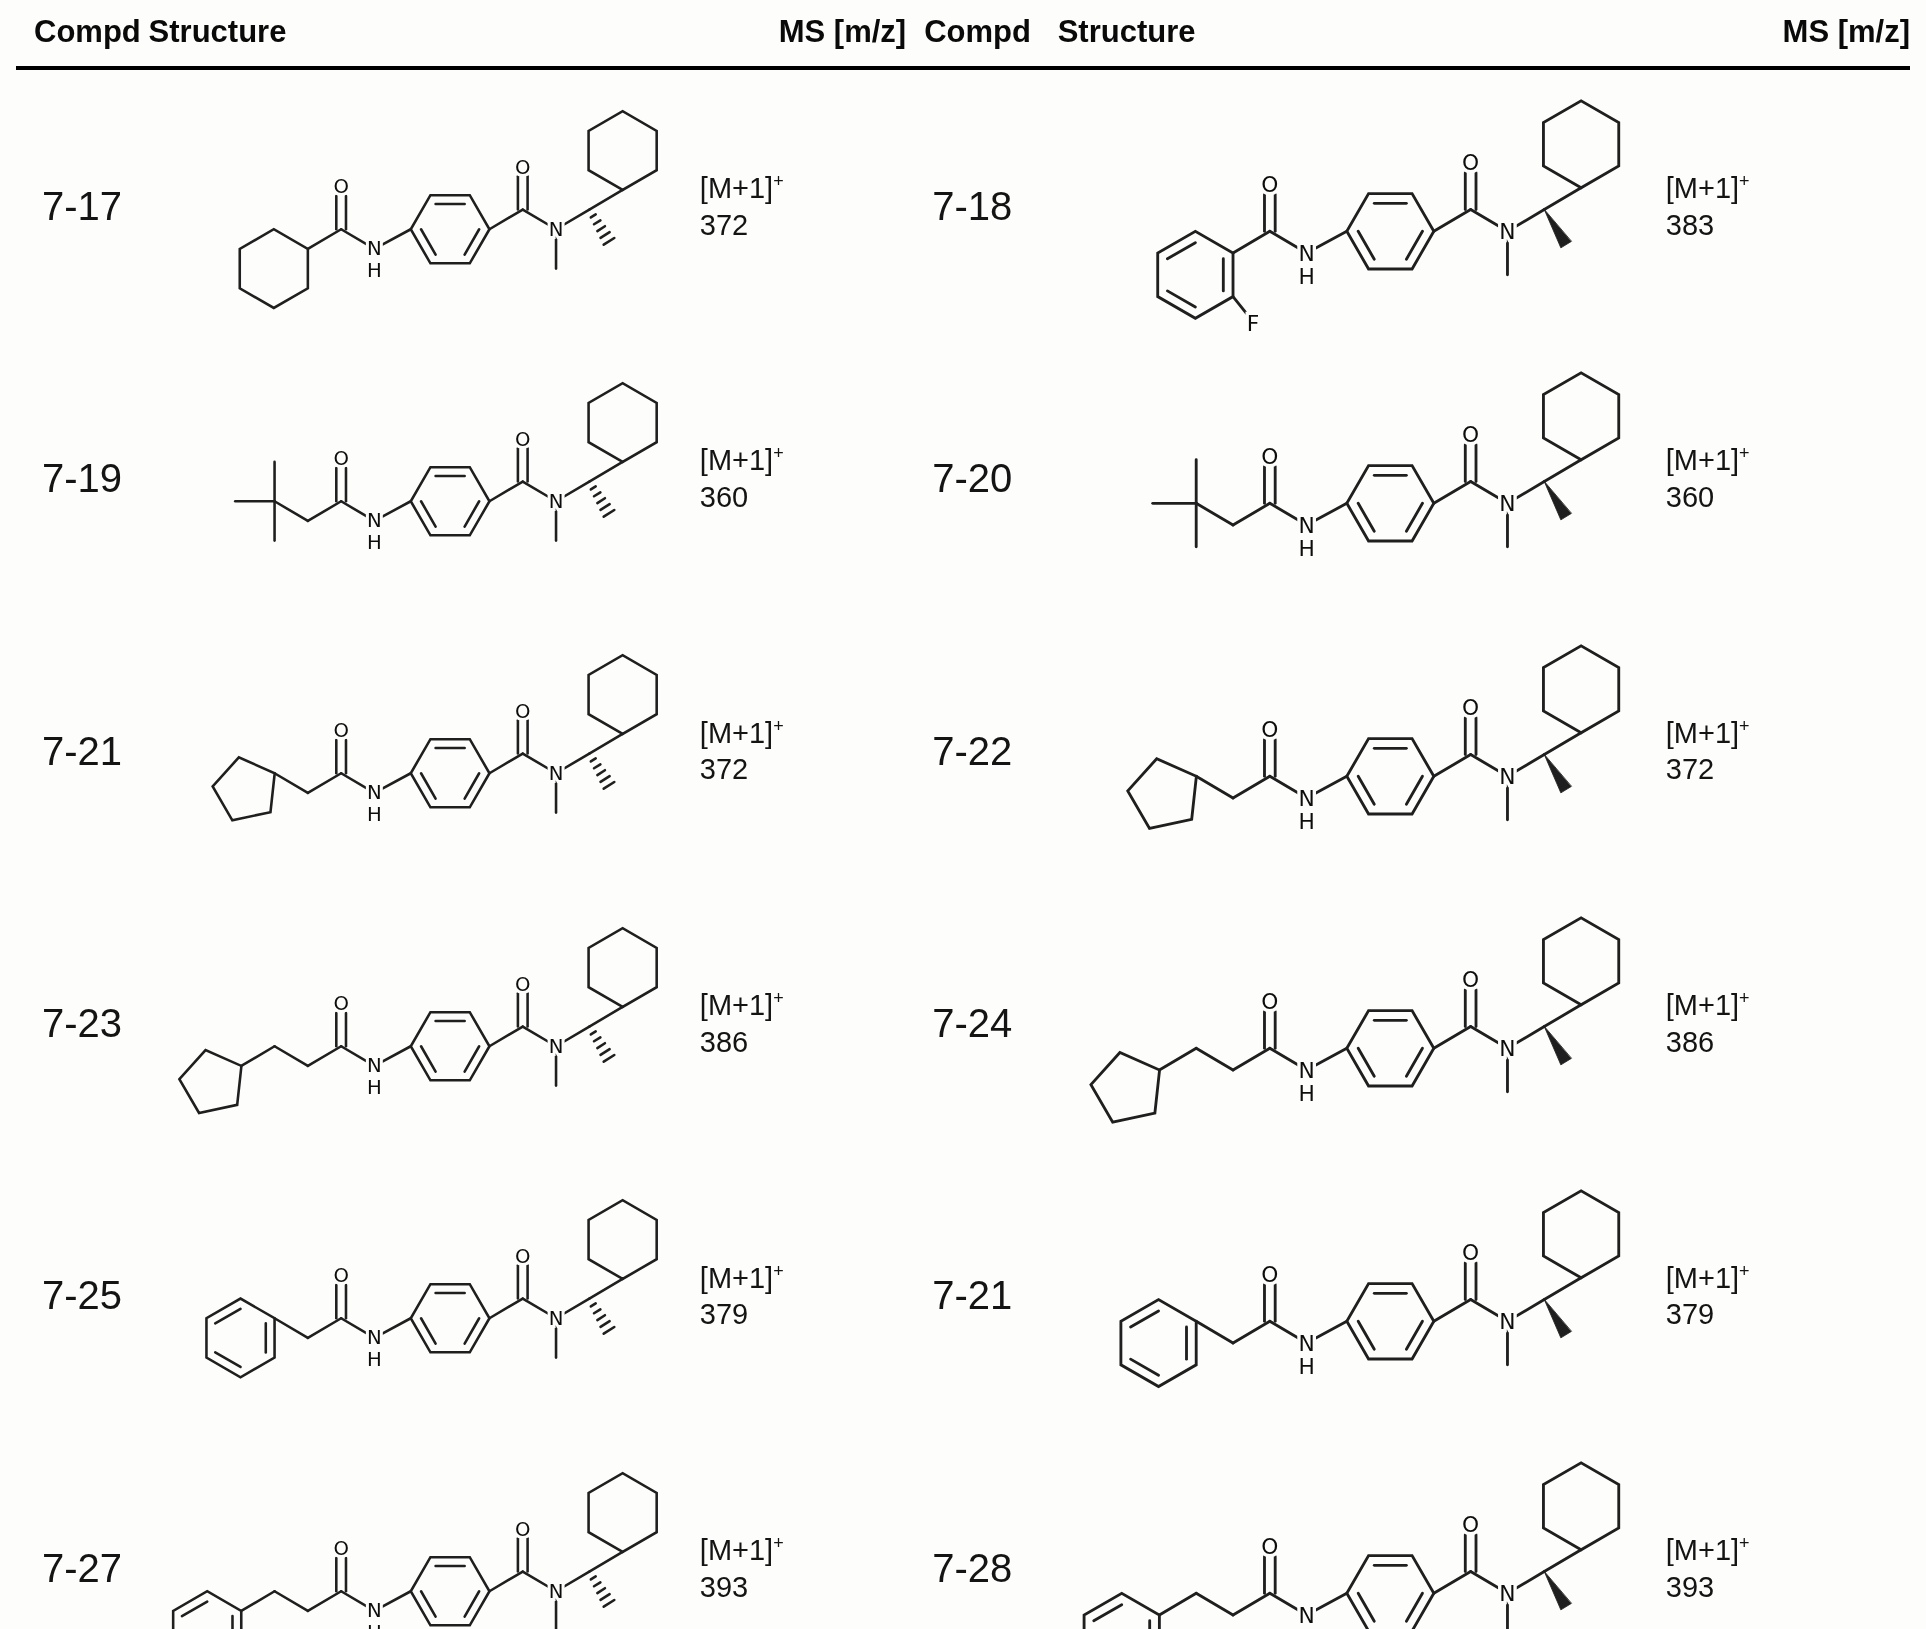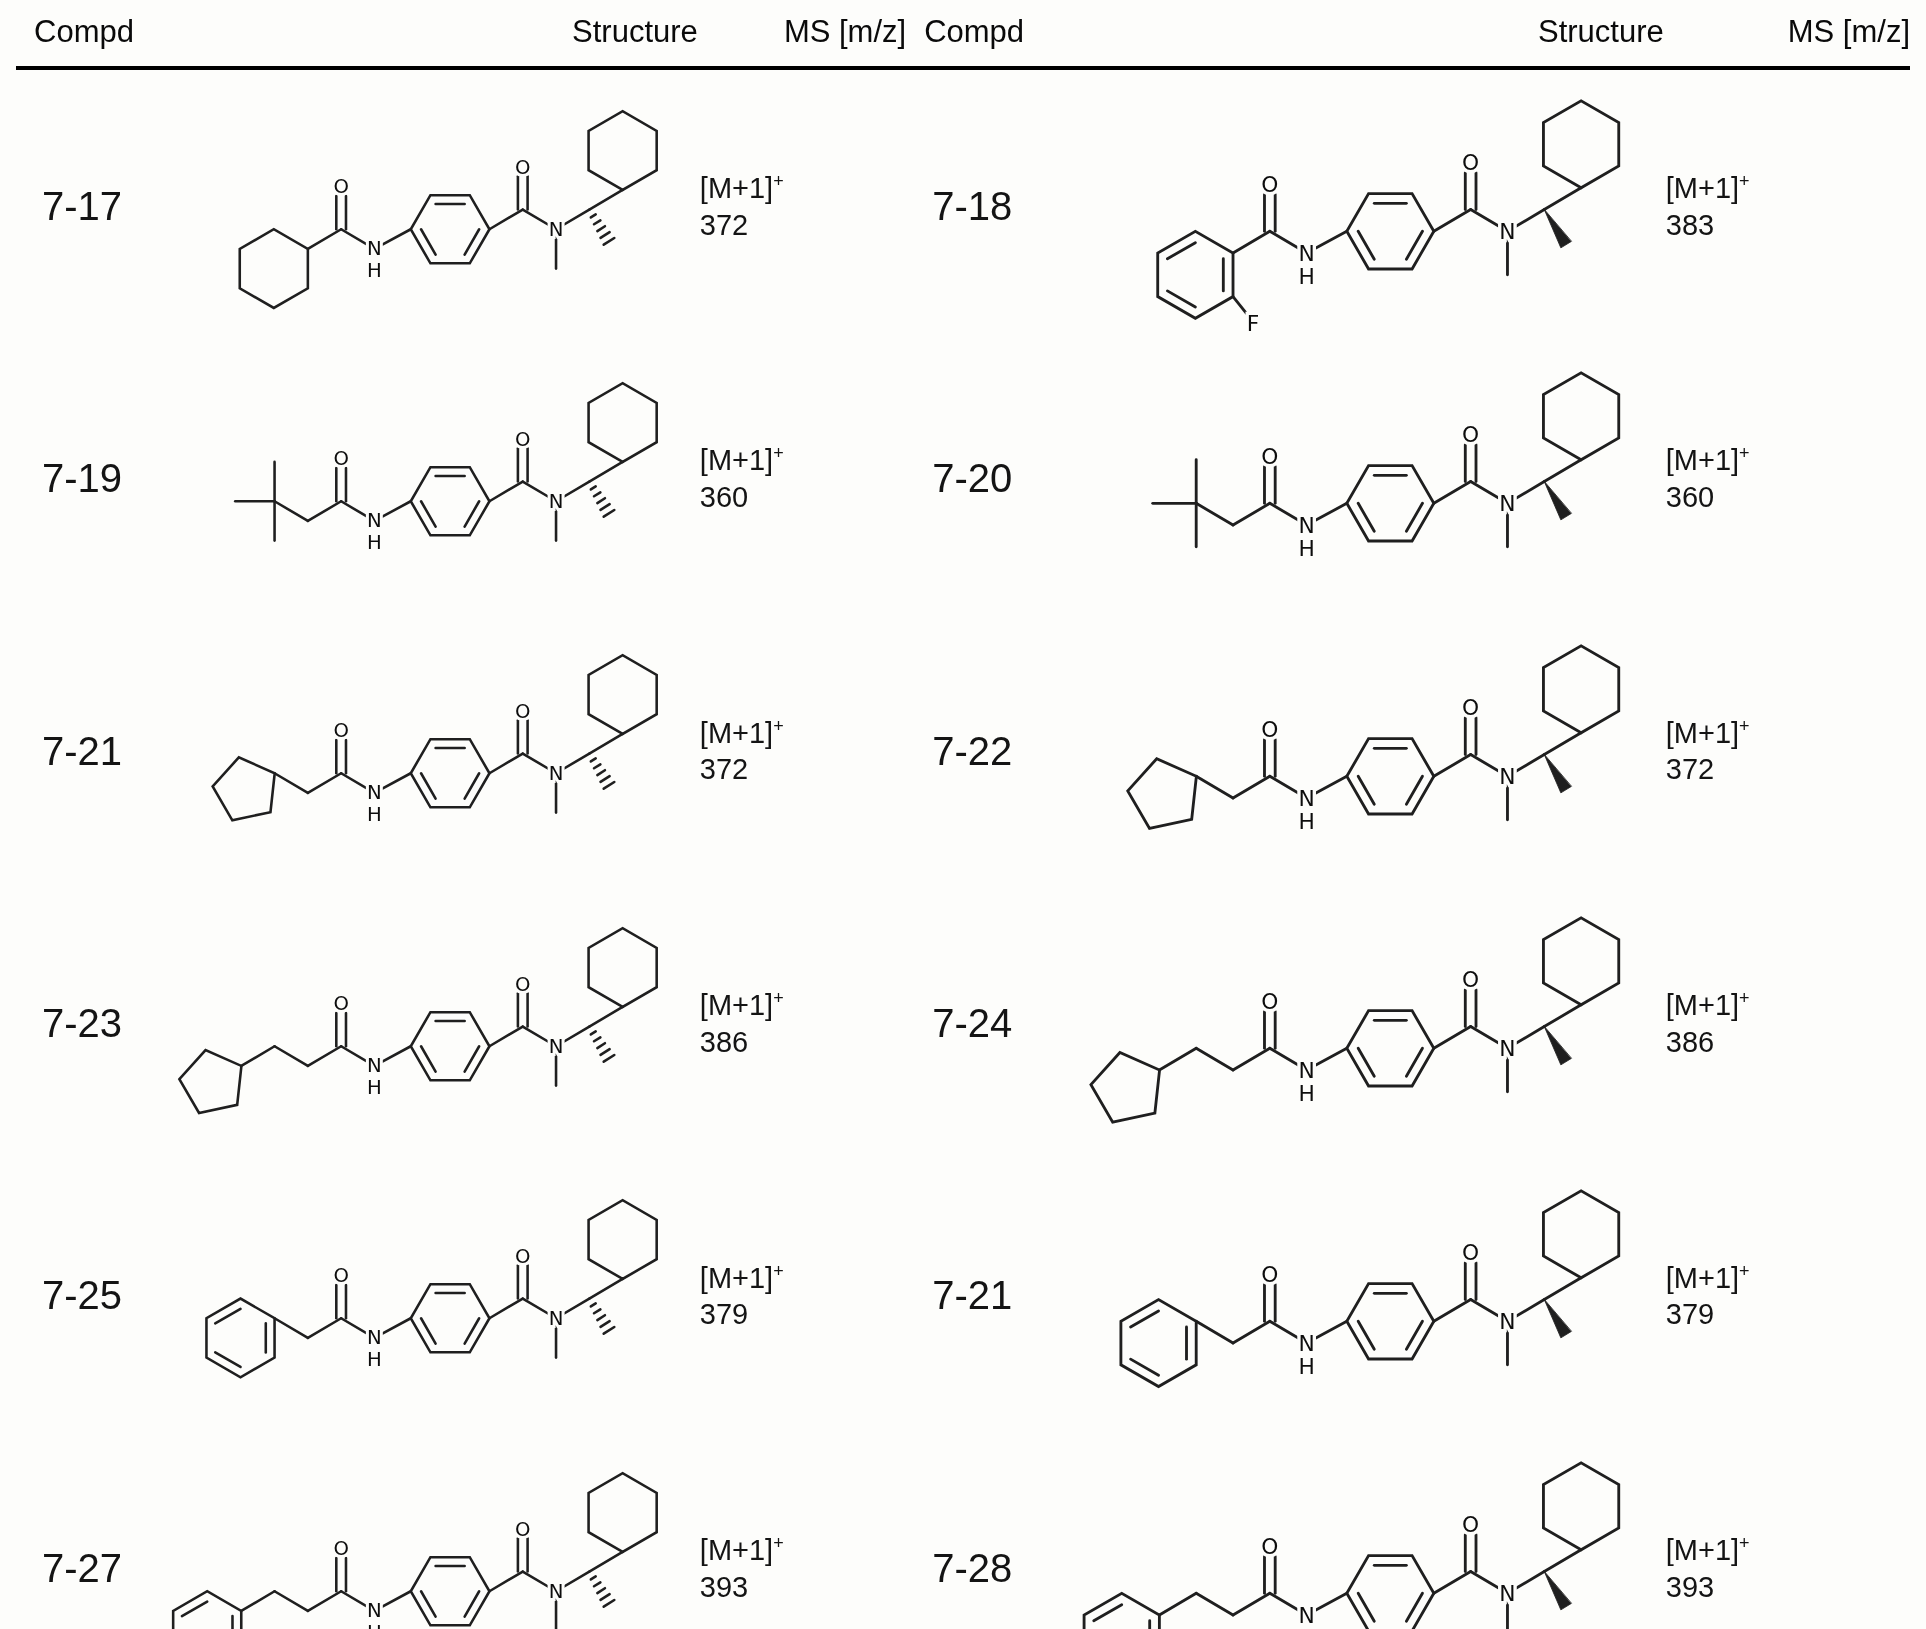--- a/index.html
+++ b/index.html
@@ -7,25 +7,25 @@
   body{
     width:1926px;height:1629px;
     font-family:"Liberation Sans",sans-serif;
     color:#111;padding:6px 16px 0;
     overflow:hidden;
   }
   table{width:100%;border-collapse:collapse;table-layout:fixed}
   col.c-compd-l{width:7%} col.c-struct-l{width:29%} col.c-ms-l{width:11%}
   col.c-compd-r{width:8%} col.c-struct-r{width:32%} col.c-ms-r{width:13%}
   thead th{
-    font-size:31px;font-weight:normal;color:#0a0a0a;
+    font-size:31px;font-weight:bold;color:#0a0a0a;
     padding:8px 0 16px;border-bottom:4px solid #000;
   }
   th.h-compd{text-align:left;padding-left:18px}
-  th.h-struct{text-align:right}
+  th.h-struct{text-align:left}
   th.h-ms{text-align:right}
   td{vertical-align:middle;padding:6px 2px}
   td.compd{font-size:40px;padding-left:26px;color:#141414}
   td.ms{text-align:left;font-size:29px;color:#141414}
   td.ms .msline sup{font-size:0.62em;vertical-align:super}
   td.ms .msval{margin-top:4px}
   td.structure{padding:4px 6px}
   svg.mol{width:100%;height:auto;display:block}
   svg.mol line, svg.mol polygon{stroke:#1f1f1f;stroke-width:1.7;fill:none;stroke-linecap:round}
   svg.mol polygon.f{fill:#1f1f1f;stroke:#1f1f1f;stroke-width:0.5}

